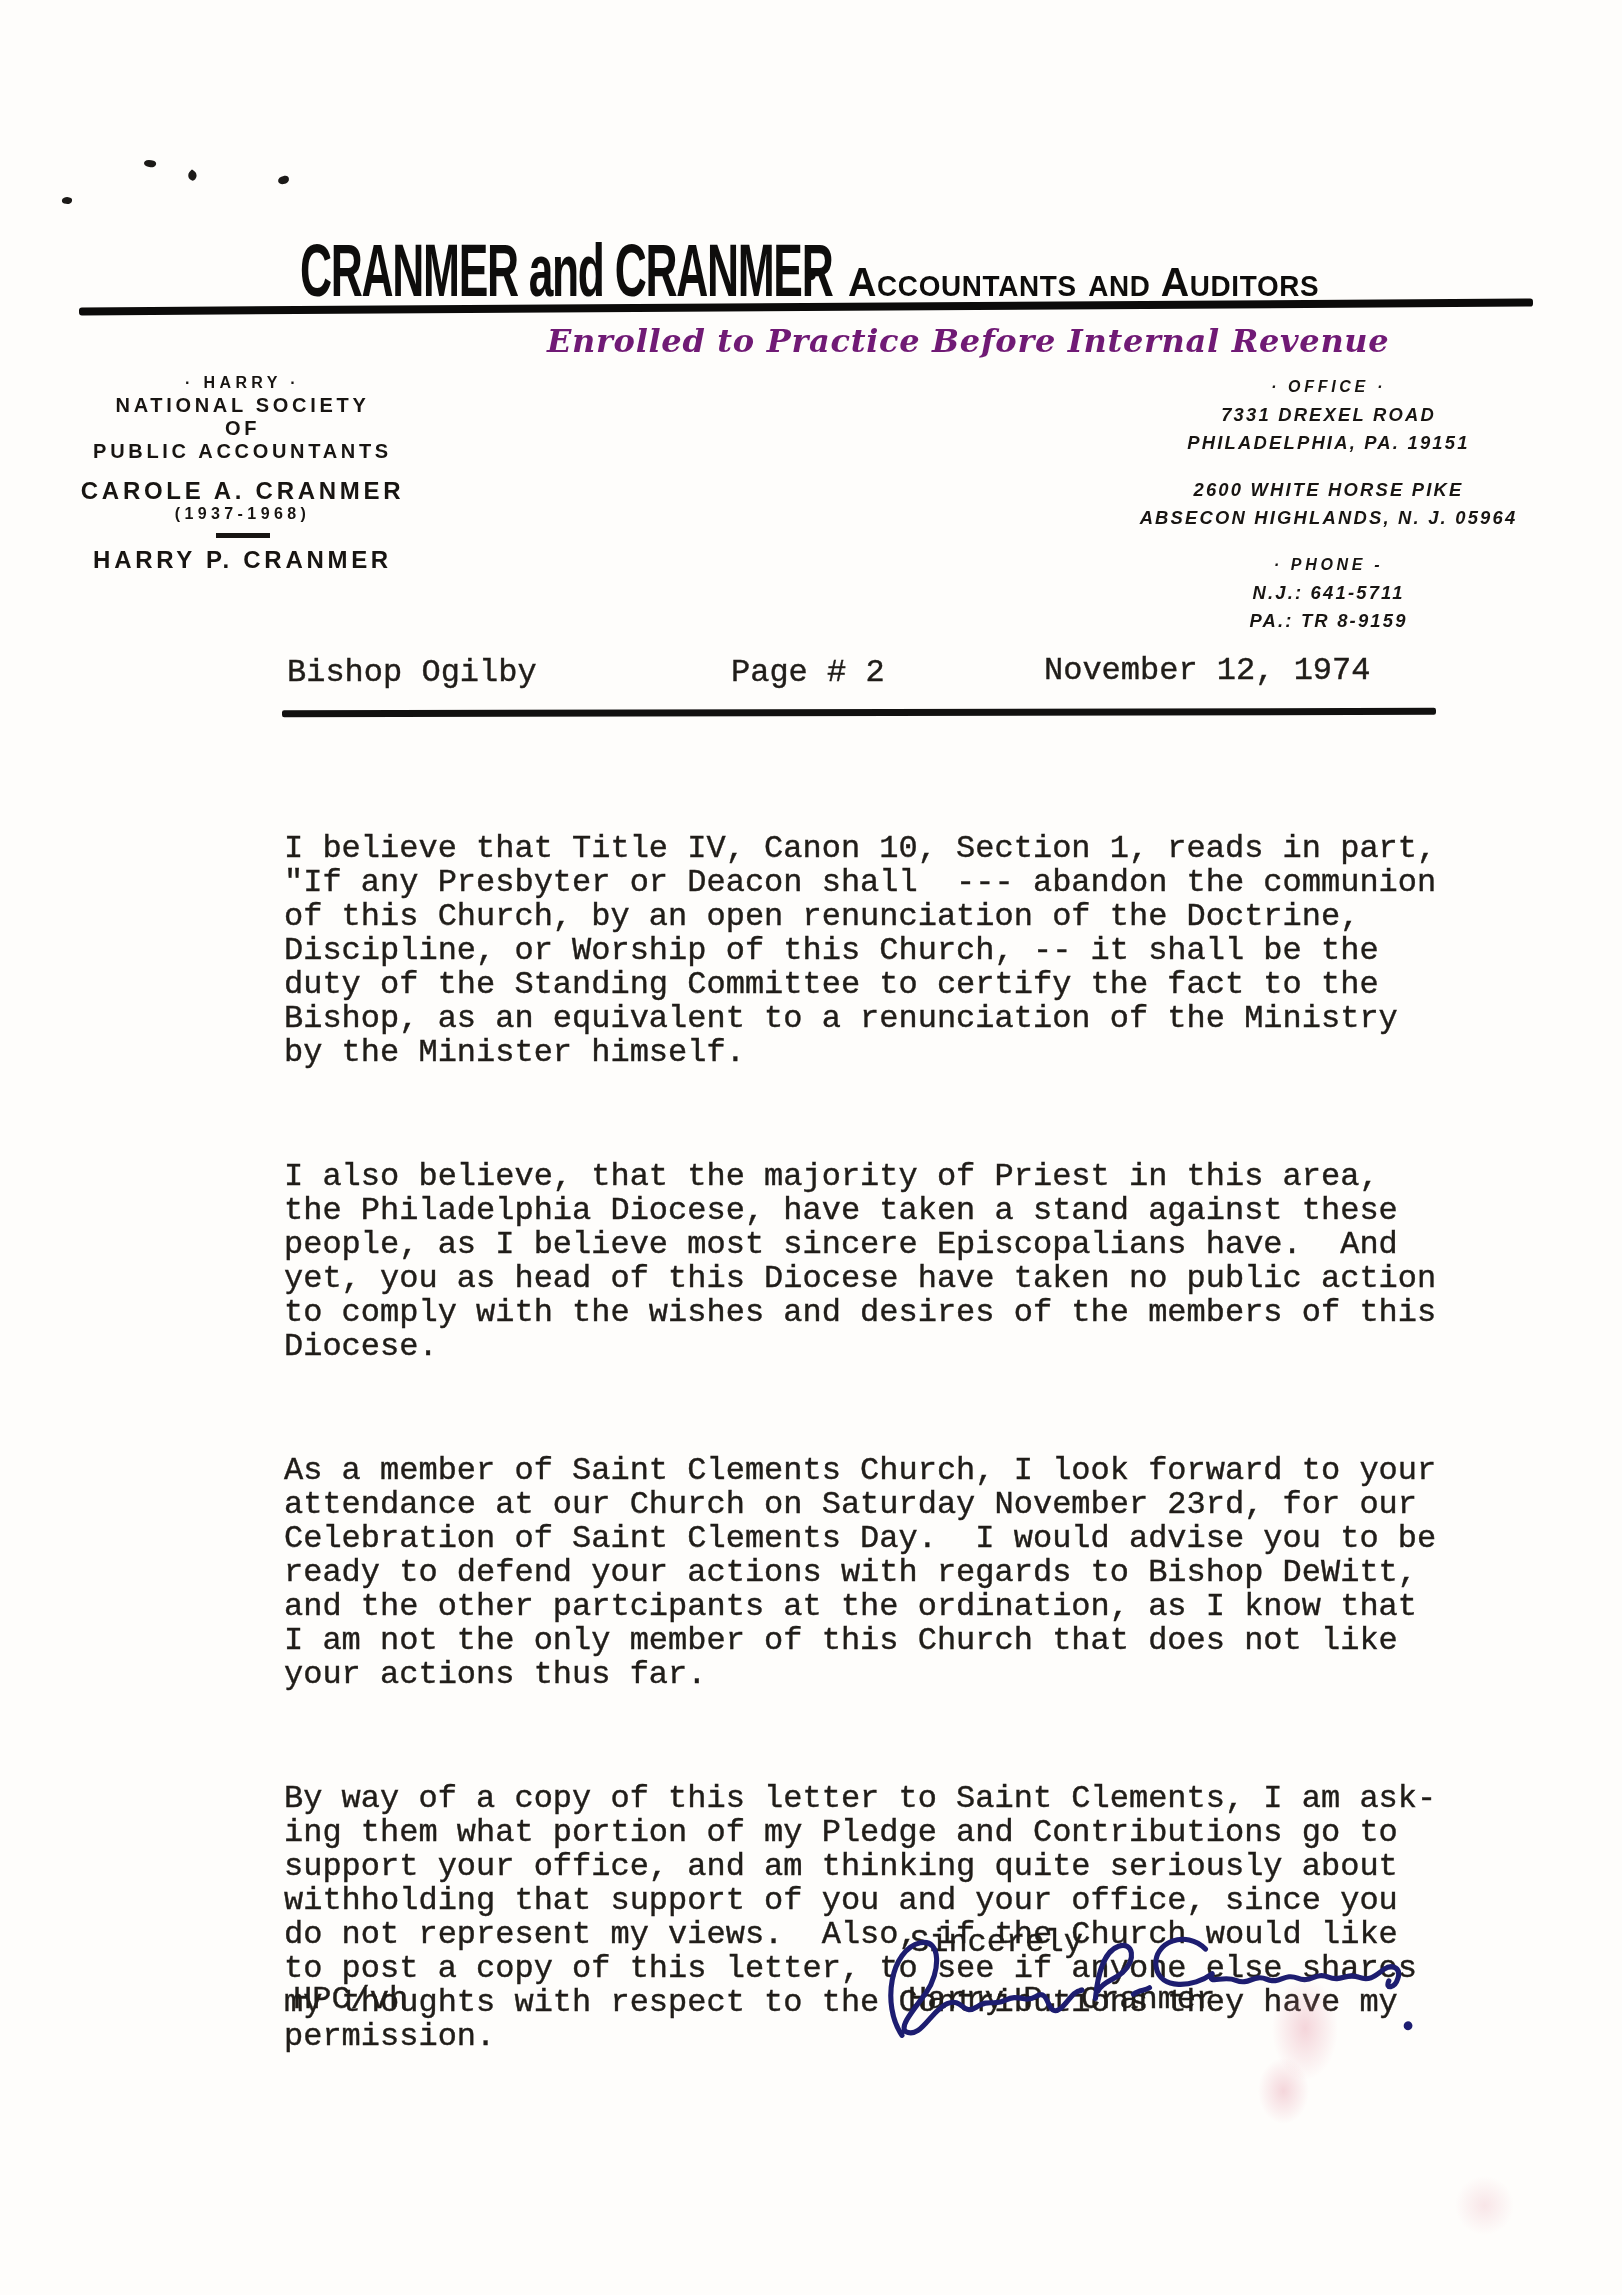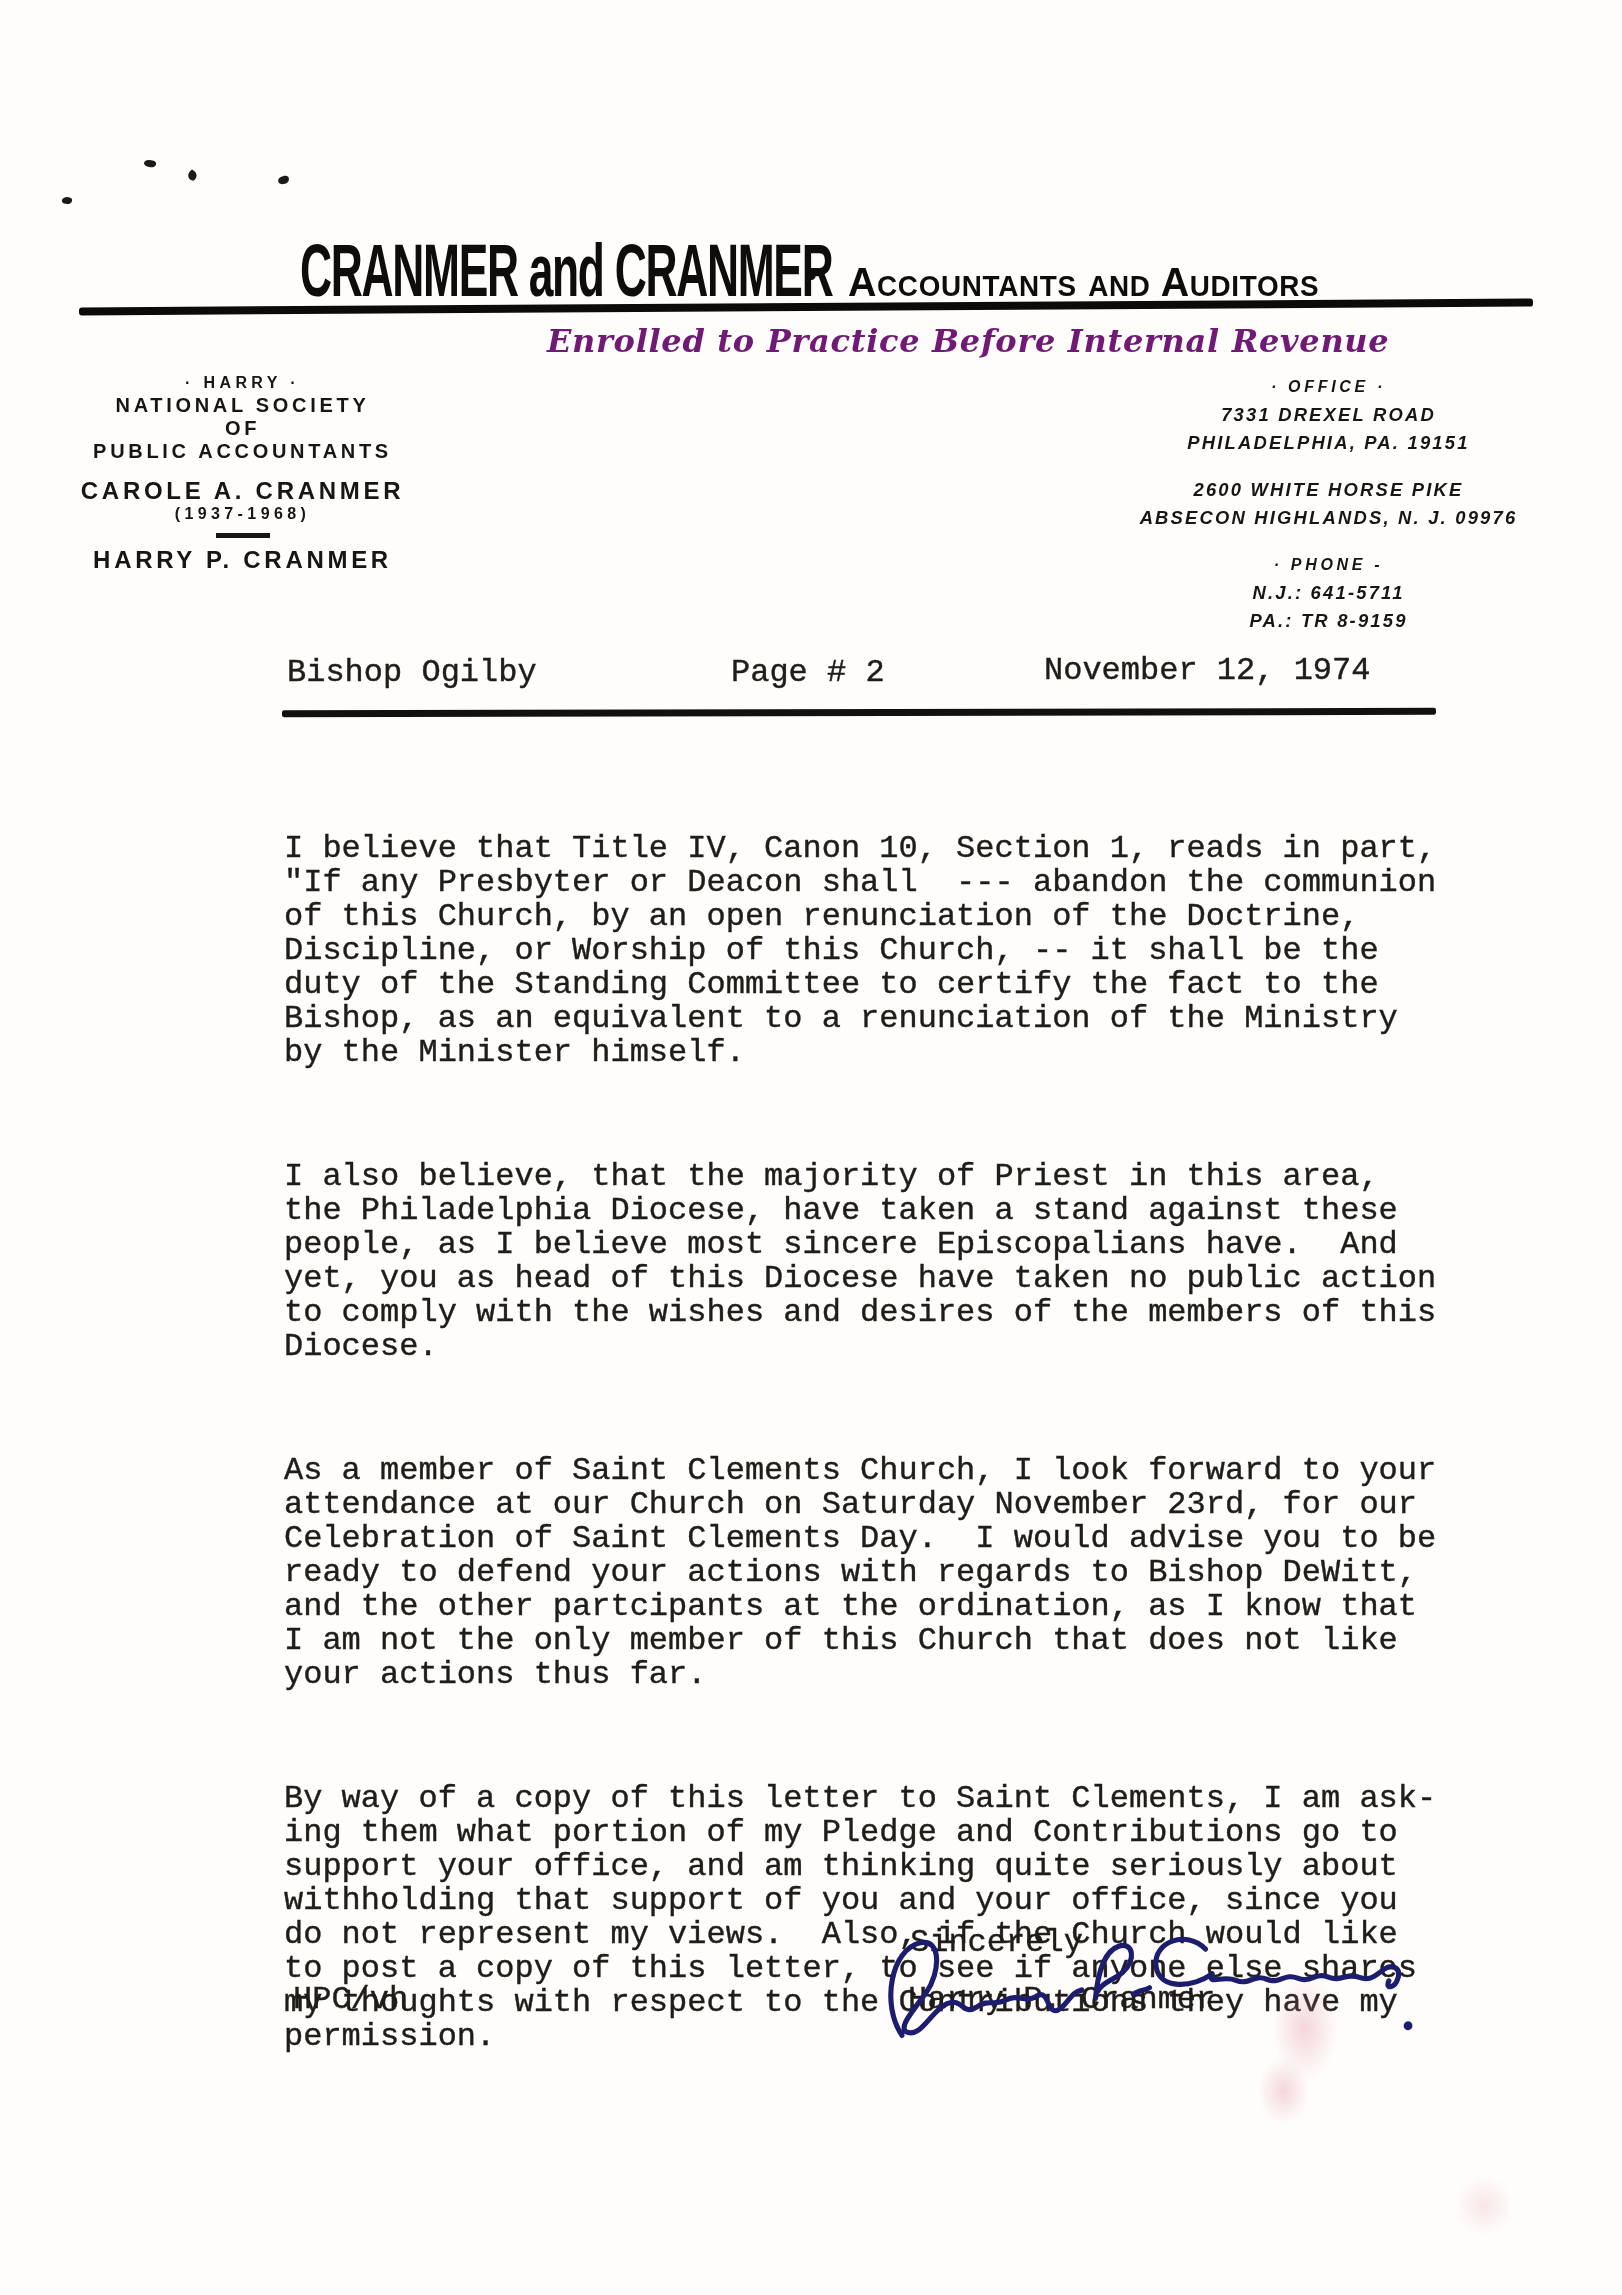--- a/index.html
+++ b/index.html
@@ -124,21 +124,21 @@
   <div class="member-rule"></div>
   <div class="principal">HARRY P. CRANMER</div>
 </div>
 
 <div class="abs office-block">
   <div class="sm">· OFFICE ·</div>
   <div>7331 DREXEL ROAD</div>
   <div>PHILADELPHIA, PA. 19151</div>
   <div class="gap"></div>
   <div>2600 WHITE HORSE PIKE</div>
-  <div>ABSECON HIGHLANDS, N. J. 09976</div>
+  <div>ABSECON HIGHLANDS, N. J. 05964</div>
   <div class="gap"></div>
   <div class="sm">· PHONE -</div>
   <div>N.J.: 641-5711</div>
   <div>PA.: TR 8-9159</div>
 </div>
 
 <div class="abs type ref-recipient">Bishop Ogilby</div>
 <div class="abs type ref-page">Page # 2</div>
 <div class="abs type ref-date">November 12, 1974</div>
 <div class="abs ref-rule"></div>

